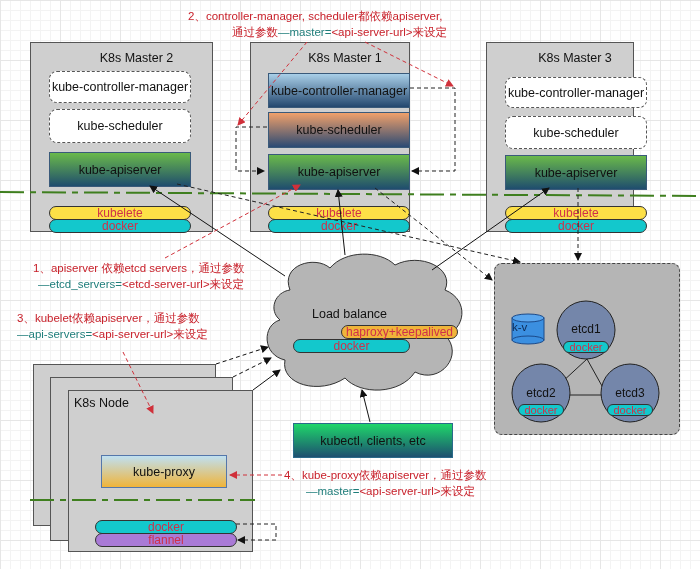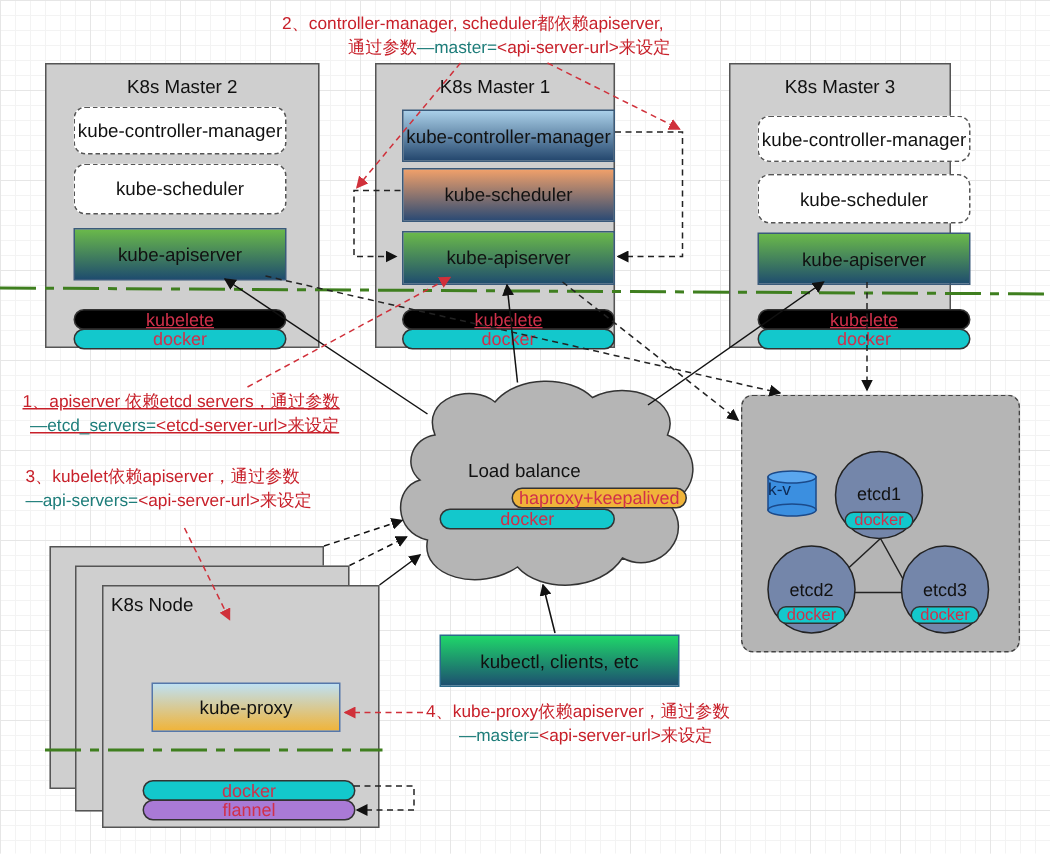--- a/index.html
+++ b/index.html
@@ -8,35 +8,35 @@
     font-family:"Liberation Sans", sans-serif;
     background-color:#ffffff;
     background-image:
       linear-gradient(#e6e6e6 1px, transparent 1px),
       linear-gradient(90deg, #e6e6e6 1px, transparent 1px),
       linear-gradient(#f3f3f3 1px, transparent 1px),
       linear-gradient(90deg, #f3f3f3 1px, transparent 1px);
     background-size:60px 60px, 60px 60px, 10px 10px, 10px 10px;
   }
   .abs { position:absolute; box-sizing:border-box; }
-  .master { background:#cfcfcf; border:1px solid #555; }
+  .master { background:#cfcfcf; border:1px solid #555;padding-left:15px; }
   .mtitle { font-size:12.5px; color:#111; text-align:center; width:100%; top:8px; }
   .comp {
     font-size:12.5px; color:#111; display:flex; align-items:center; justify-content:center;
     border:1px solid #445;
   }
   .dashed { background:#fff; border:1.5px dashed #555; border-radius:8px; }
   .api { background:linear-gradient(#6ab94a, #1f4d6e); border:1px solid #3a5a7a; }
   .ctrl { background:linear-gradient(#a9cfe8, #24476e); border:1px solid #3a5a7a; }
   .sched { background:linear-gradient(#f0a06a, #2b4a74); border:1px solid #3a5a7a; }
   .pill {
     font-size:12px; color:#d0304a; display:flex; align-items:center; justify-content:center;
     border:1px solid #333; border-radius:9px; height:14px;
   }
-  .pink { background:#000000;text-decoration:underline; }
+  .pink { background:#fde047; }
   .cyan { background:#13c8cc; }
   .purple { background:#a97ad6; }
   .orange { background:#f0b43a; }
   .note { font-size:11.5px; color:#c8202a; white-space:nowrap; line-height:16px; }
   .teal { color:#1e7d7a; }
   svg.overlay { position:absolute; left:0; top:0; }
 </style>
 </head>
 <body>
 
@@ -143,21 +143,21 @@
 <div class="abs" style="left:604px;top:386px;width:52px;text-align:center;font-size:12px;color:#111;">etcd3</div>
 <div class="abs pill cyan" style="left:607px;top:404px;width:46px;height:12px;font-size:11px;">docker</div>
 
 <div class="abs note" style="left:188px;top:8px;">
   <div>2、controller-manager, scheduler都依赖apiserver,</div>
   <div style="padding-left:44px;">
     <span>通过参数</span><span class="teal">—master=</span><span>&lt;api-server-url&gt;来设定</span>
   </div>
 </div>
 
-<div class="abs note" style="left:15px;top:260px;text-decoration:underline;">
+<div class="abs note" style="left:33px;top:260px;">
   <div>1、apiserver 依赖etcd servers，通过参数</div>
   <div style="padding-left:5px;">
     <span class="teal">—etcd_servers=</span><span>&lt;etcd-server-url&gt;来设定</span>
   </div>
 </div>
 
 <div class="abs note" style="left:17px;top:310px;">
   <div>3、kubelet依赖apiserver，通过参数</div>
   <div>
     <span class="teal">—api-servers=</span><span>&lt;api-server-url&gt;来设定</span>

